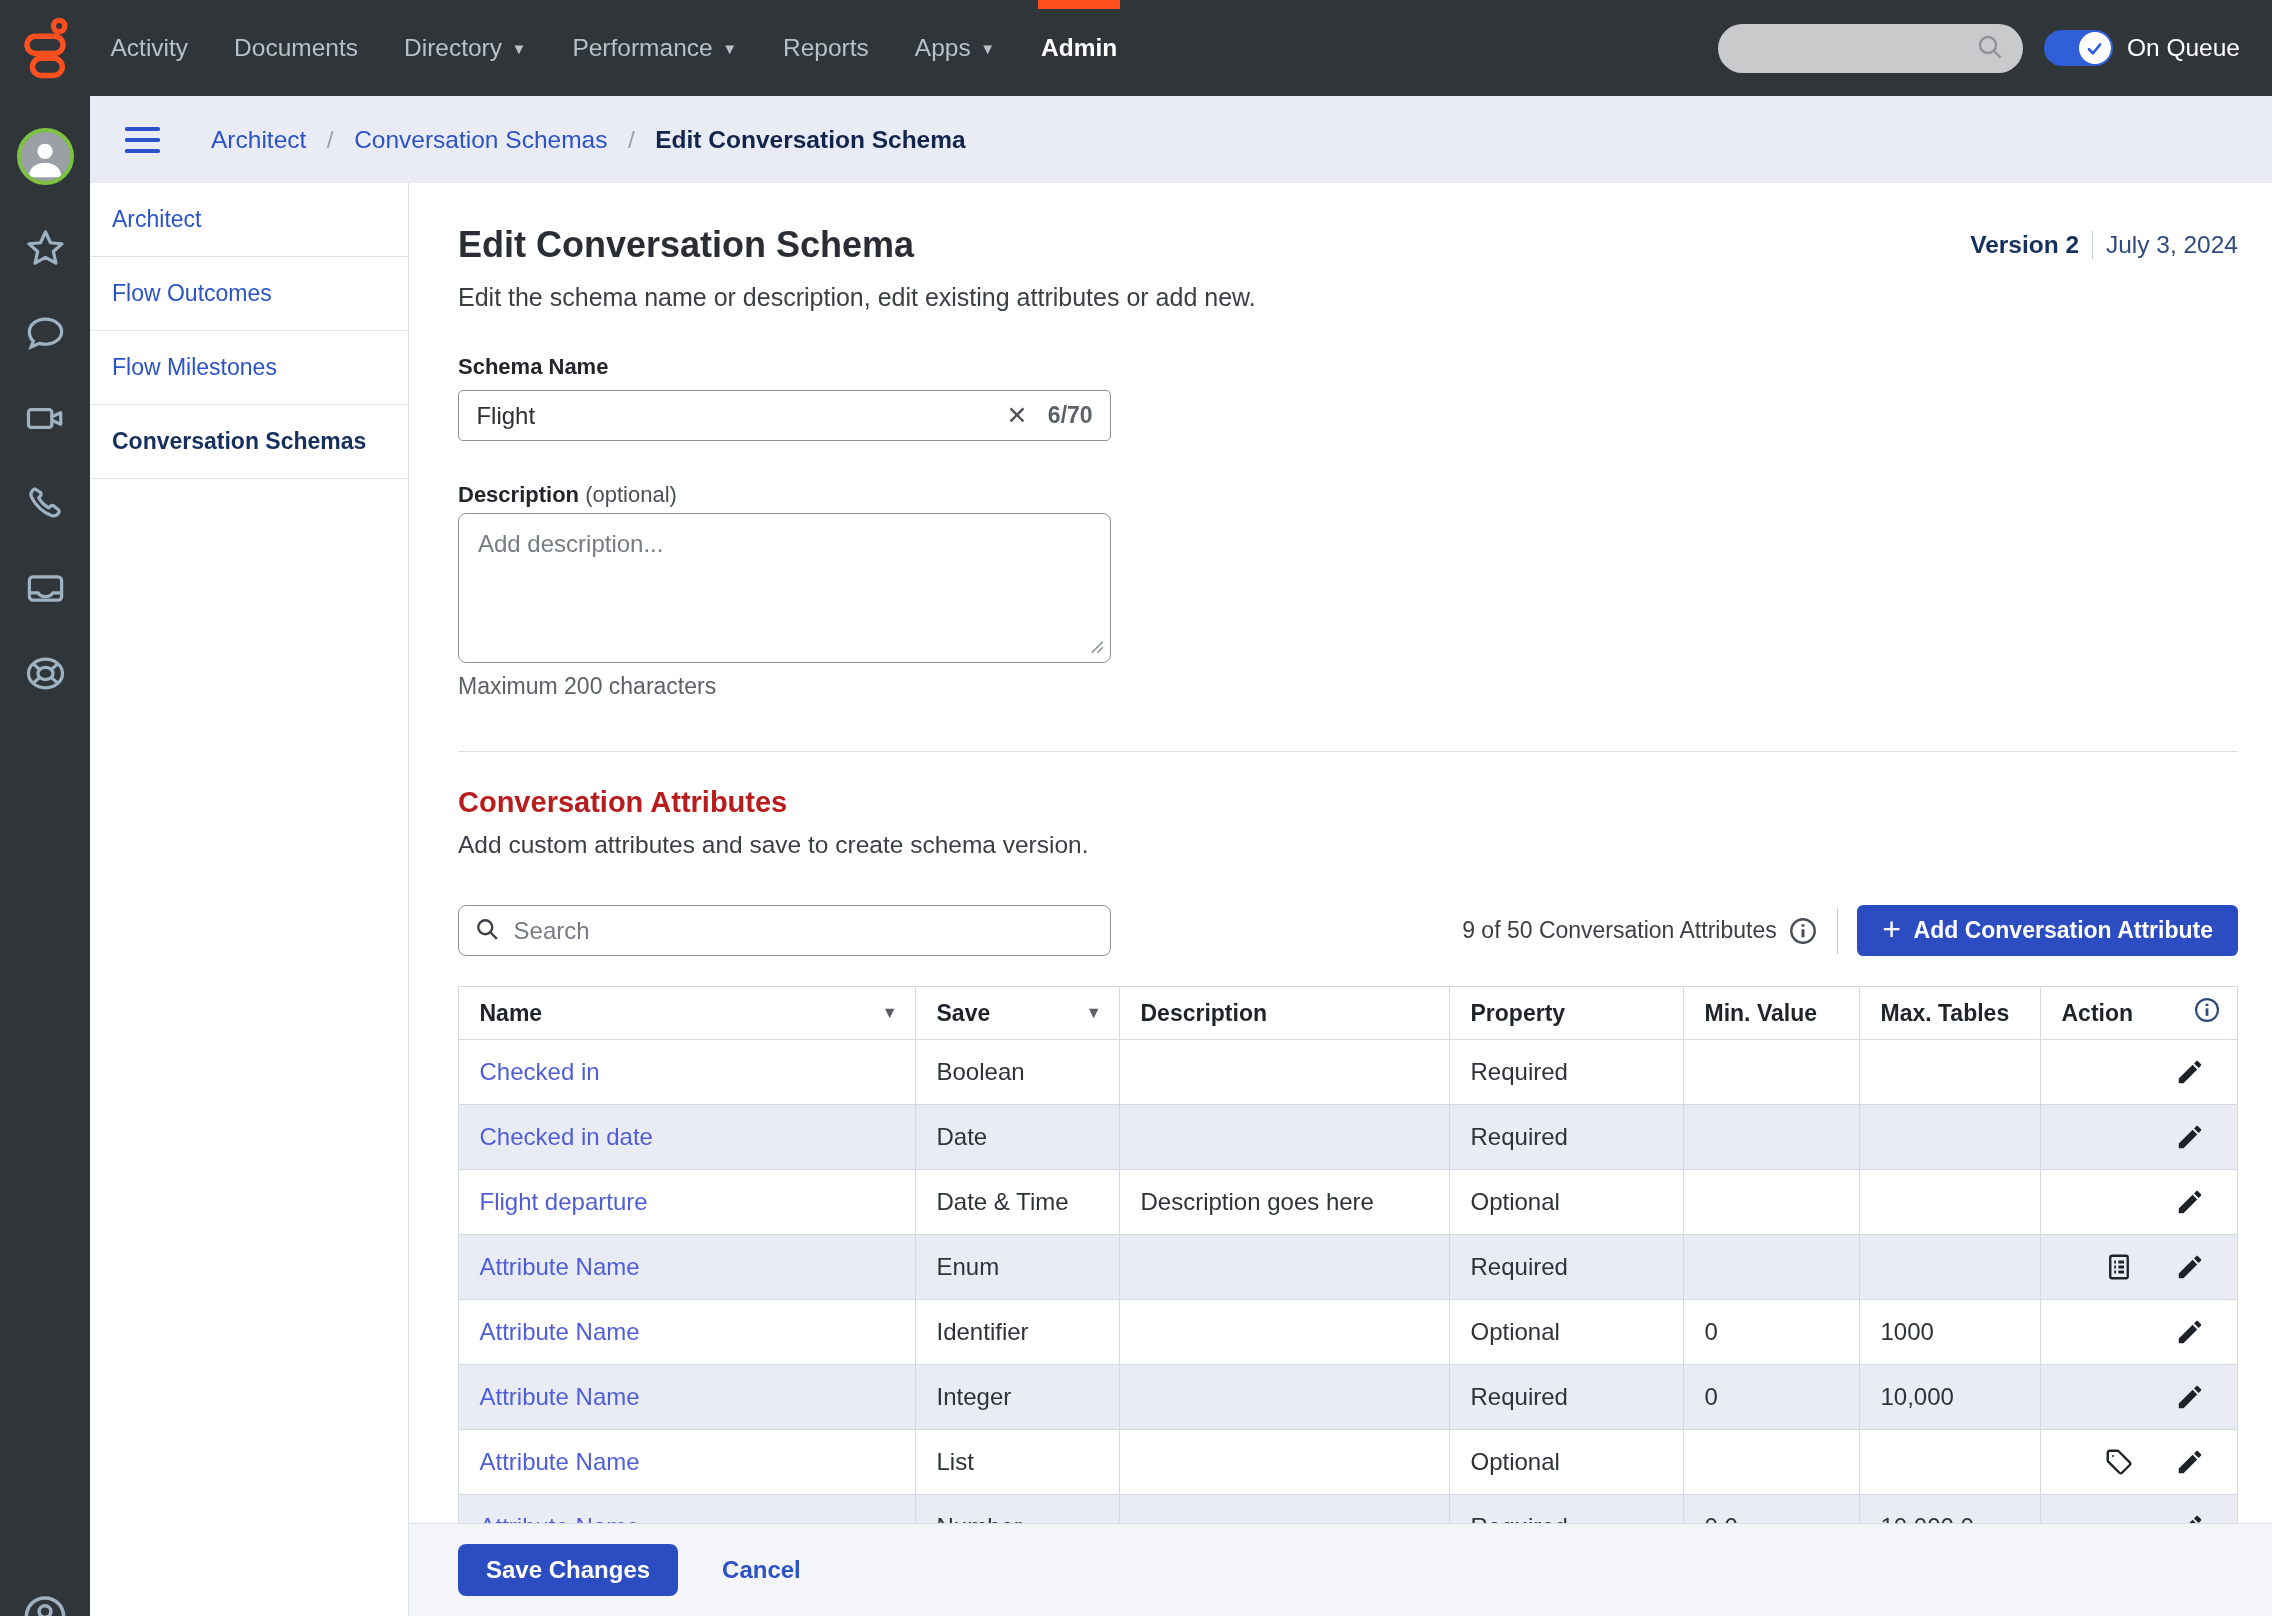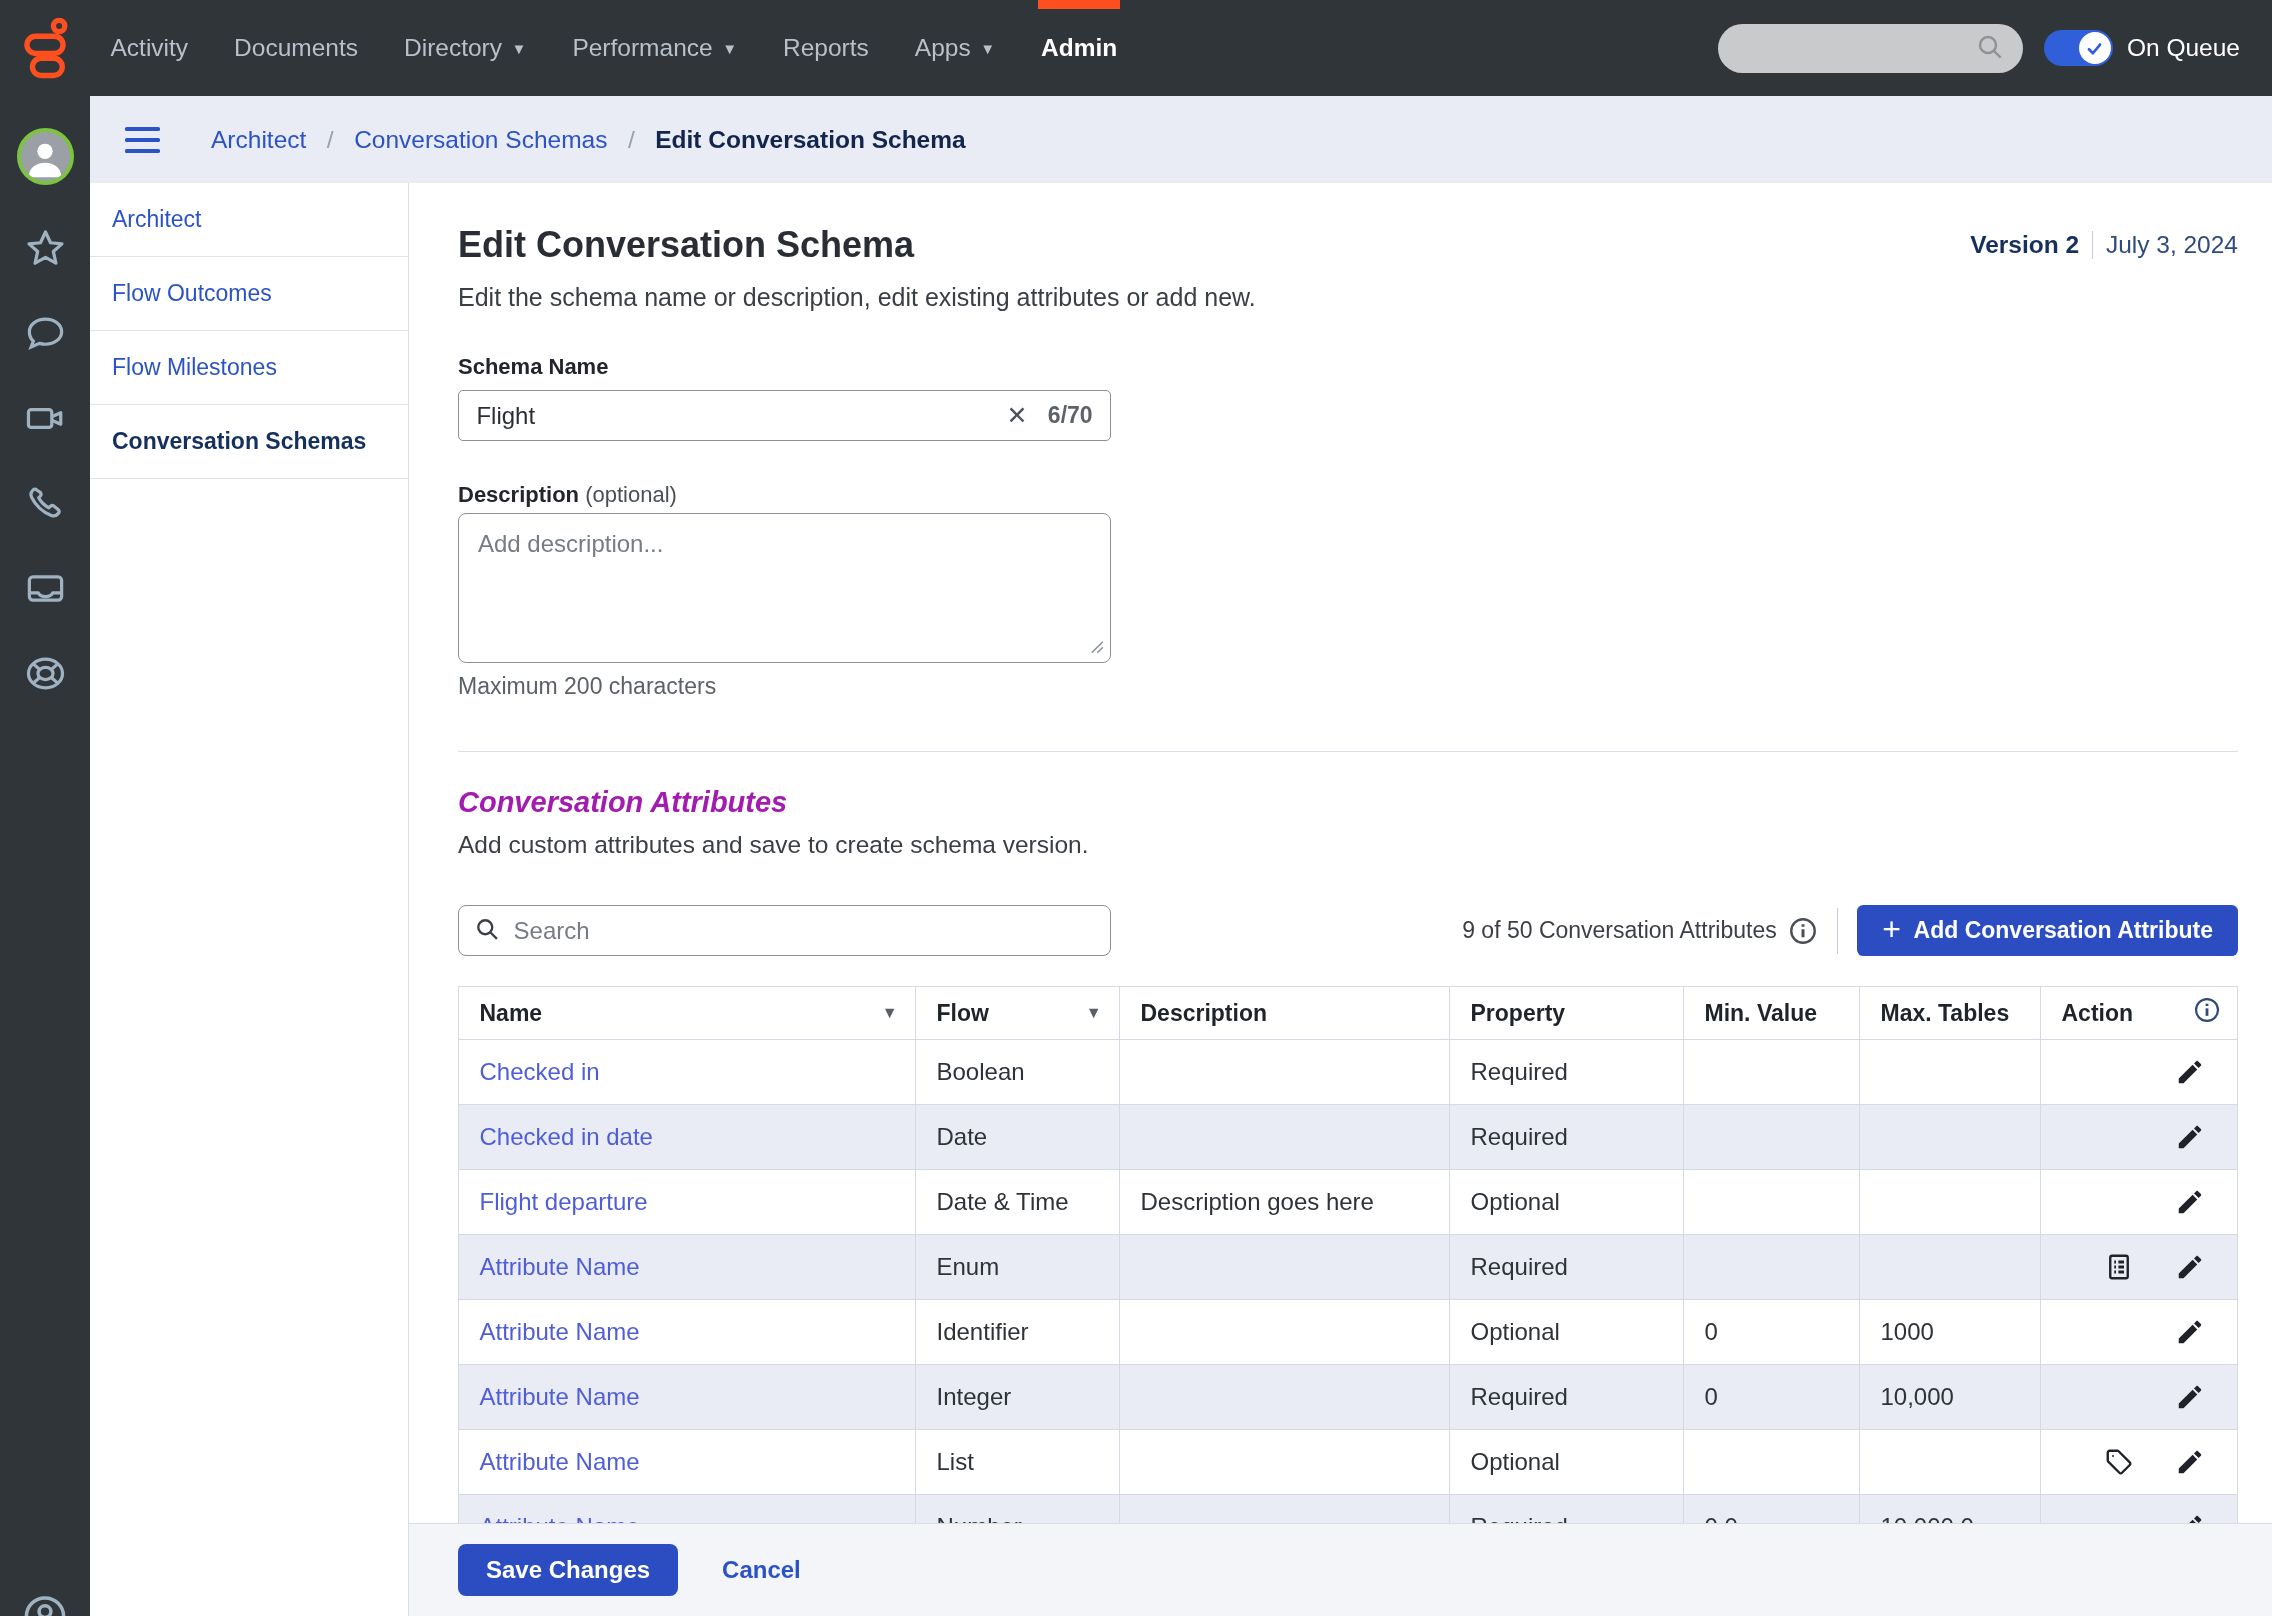--- a/index.html
+++ b/index.html
@@ -79,21 +79,21 @@
 
   .desc-wrap { position:relative; margin-top:6.3px; width:653px; height:150px; }
   .desc-textarea { width:100%; height:100%; border:1.6px solid #8a9099; border-radius:8px;
     resize:none; outline:none; padding:16px 19px; font-size:24px; color:#2b2f35;
     font-family:"Liberation Sans", sans-serif; }
   .desc-textarea::placeholder { color:#767c84; }
   .resize-grip { position:absolute; right:6.3px; bottom:6.3px; }
   .helper-text { margin-top:9.5px; font-size:23px; color:#5c6167; line-height:27px; }
 
   .section-divider { margin-top:51px; border-top:1.6px solid #dcdfe7; }
-  .section-title { margin-top:33px; font-size:29px; font-weight:bold; color:#a21caf; line-height:35px;font-style:italic; }
+  .section-title { margin-top:33px; font-size:29px; font-weight:bold; color:#b91c1c; line-height:35px; }
   .section-sub { margin-top:9.5px; font-size:24.5px; color:#3a3f45; line-height:32px; }
 
   .attr-toolbar { margin-top:44px; display:flex; align-items:center; }
   .attr-search { width:653px; height:51px; border:1.6px solid #8a9099; border-radius:8px;
     display:flex; align-items:center; padding:0 14px; }
   .attr-search input { flex:1; border:none; outline:none; font-size:24px; margin-left:12.6px;
     font-family:"Liberation Sans", sans-serif; color:#2b2f35; }
   .attr-search input::placeholder { color:#767c84; }
   .toolbar-right { margin-left:auto; display:flex; align-items:center; }
   .attr-count { font-size:23px; color:#3c4046; }
@@ -324,21 +324,21 @@
     </div>
   </div>
 
   <div class="attr-table">
     <div class="t-row t-head">
       <div class="t-cell sortable">
         <span>Name</span>
         <span class="sort-caret">▼</span>
       </div>
       <div class="t-cell sortable">
-        <span>Flow</span>
+        <span>Save</span>
         <span class="sort-caret">▼</span>
       </div>
       <div class="t-cell">Description</div>
       <div class="t-cell">Property</div>
       <div class="t-cell">Min. Value</div>
       <div class="t-cell">Max. Tables</div>
       <div class="t-cell action-head">
         <span>Action</span>
         <span>
           <svg width="28" height="28" viewBox="0 0 24 24" fill="none" stroke="#2e4a7a" stroke-width="1.9">

